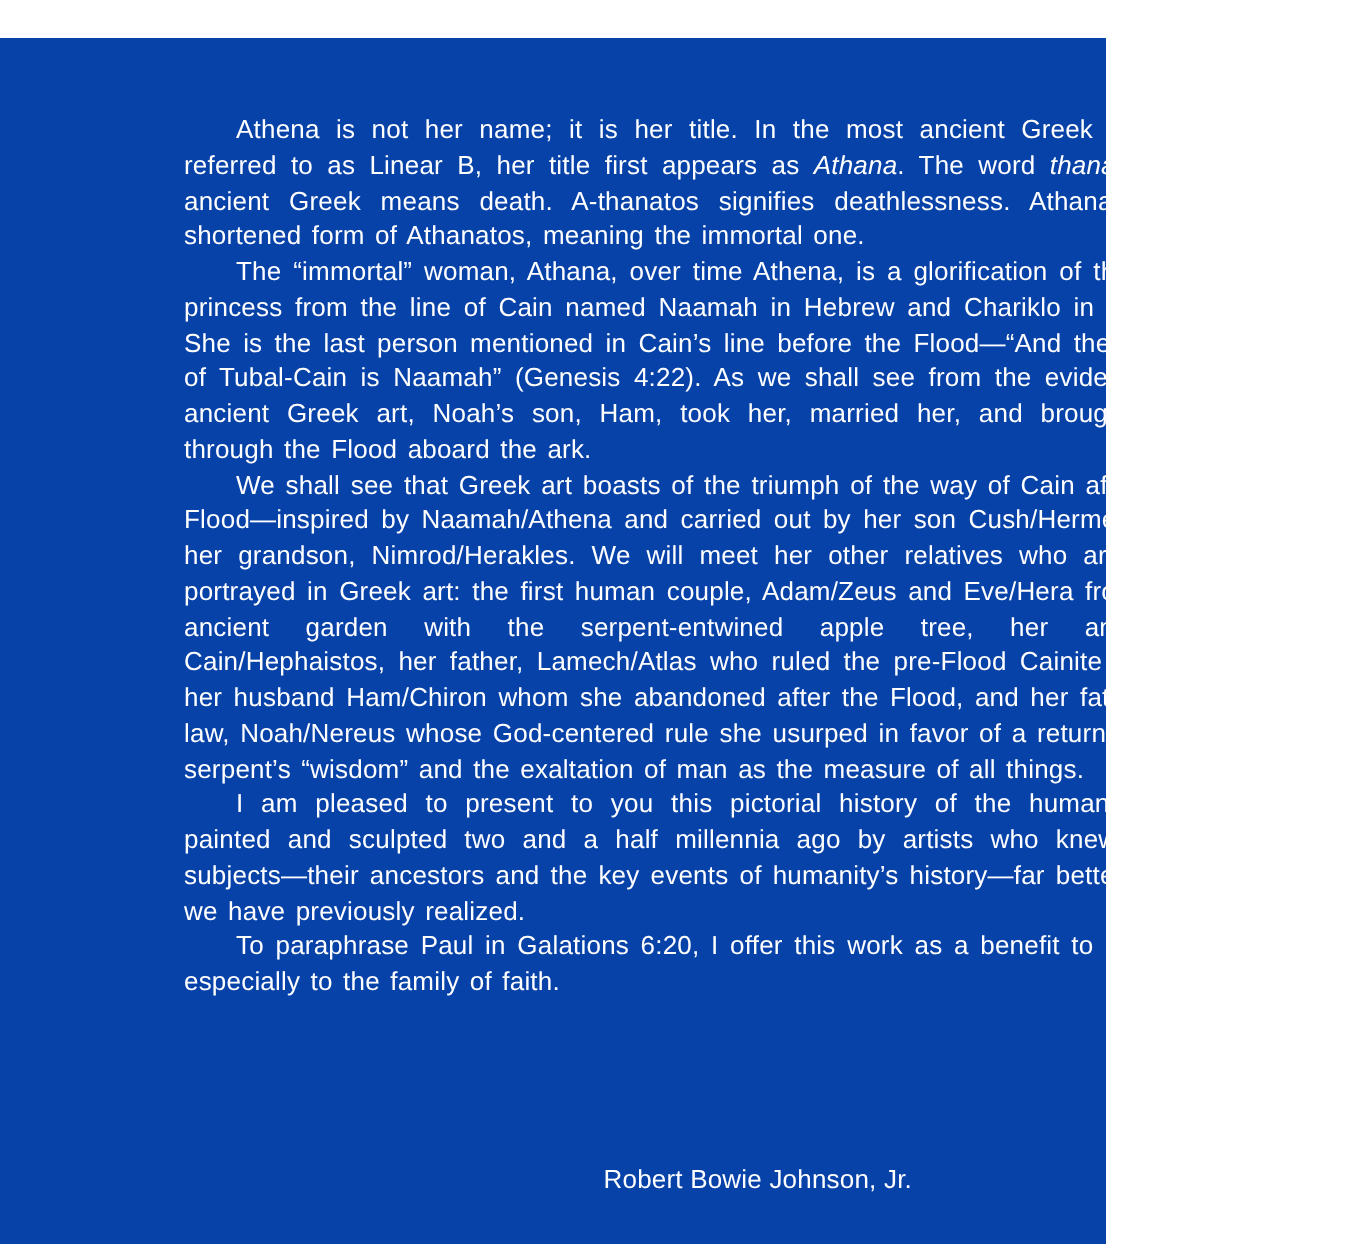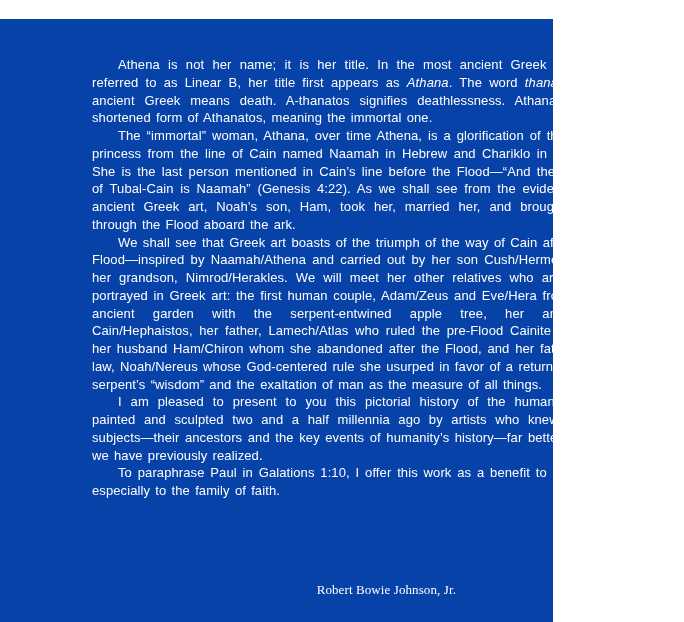--- a/index.html
+++ b/index.html
@@ -49,30 +49,29 @@
   }
   .signature {
     position: absolute;
     right: 97px;
     top: 561px;
     text-align: center;
     color: var(--fg);
     font-size: 13px;
     line-height: 19px;
     letter-spacing: 0.1px;
-    font-family: Liberation Serif, serif;
   }
 </style>
 </head>
 <body>
 
 <div class="page">
   <div class="text-block">
       <p><span>Athena is not her name; it is her title. In the most ancient Greek writing referred to as Linear B, her title first appears as </span><em>Athana</em><span>. The word </span><em>thanatos</em><span> in ancient Greek means death. A-thanatos signifies deathlessness. Athana is a shortened form of Athanatos, meaning the immortal one.</span></p>
       <p><span>The “immortal” woman, Athana, over time Athena, is a glorification of the real princess from the line of Cain named Naamah in Hebrew and Chariklo in Greek. She is the last person mentioned in Cain’s line before the Flood—“And the sister of Tubal-Cain is Naamah” (Genesis 4:22). As we shall see from the evidence of ancient Greek art, Noah’s son, Ham, took her, married her, and brought her through the Flood aboard the ark.</span></p>
       <p><span>We shall see that Greek art boasts of the triumph of the way of Cain after the Flood—inspired by Naamah/Athena and carried out by her son Cush/Hermes and her grandson, Nimrod/Herakles. We will meet her other relatives who are also portrayed in Greek art: the first human couple, Adam/Zeus and Eve/Hera from the ancient garden with the serpent-entwined apple tree, her ancestor Cain/Hephaistos, her father, Lamech/Atlas who ruled the pre-Flood Cainite world, her husband Ham/Chiron whom she abandoned after the Flood, and her father-in-law, Noah/Nereus whose God-centered rule she usurped in favor of a return to the serpent’s “wisdom” and the exaltation of man as the measure of all things.</span></p>
       <p class="gap-before"><span>I am pleased to present to you this pictorial history of the human race, painted and sculpted two and a half millennia ago by artists who knew their subjects—their ancestors and the key events of humanity’s history—far better than we have previously realized.</span></p>
-      <p><span>To paraphrase Paul in Galations 1:10, I offer this work as a benefit to all, yet especially to the family of faith.</span></p>
+      <p><span>To paraphrase Paul in Galations 6:20, I offer this work as a benefit to all, yet especially to the family of faith.</span></p>
     </div>
   <div class="signature">
     <div>Robert Bowie Johnson, Jr.</div>
   </div>
 </div>
 
 </body></html>

